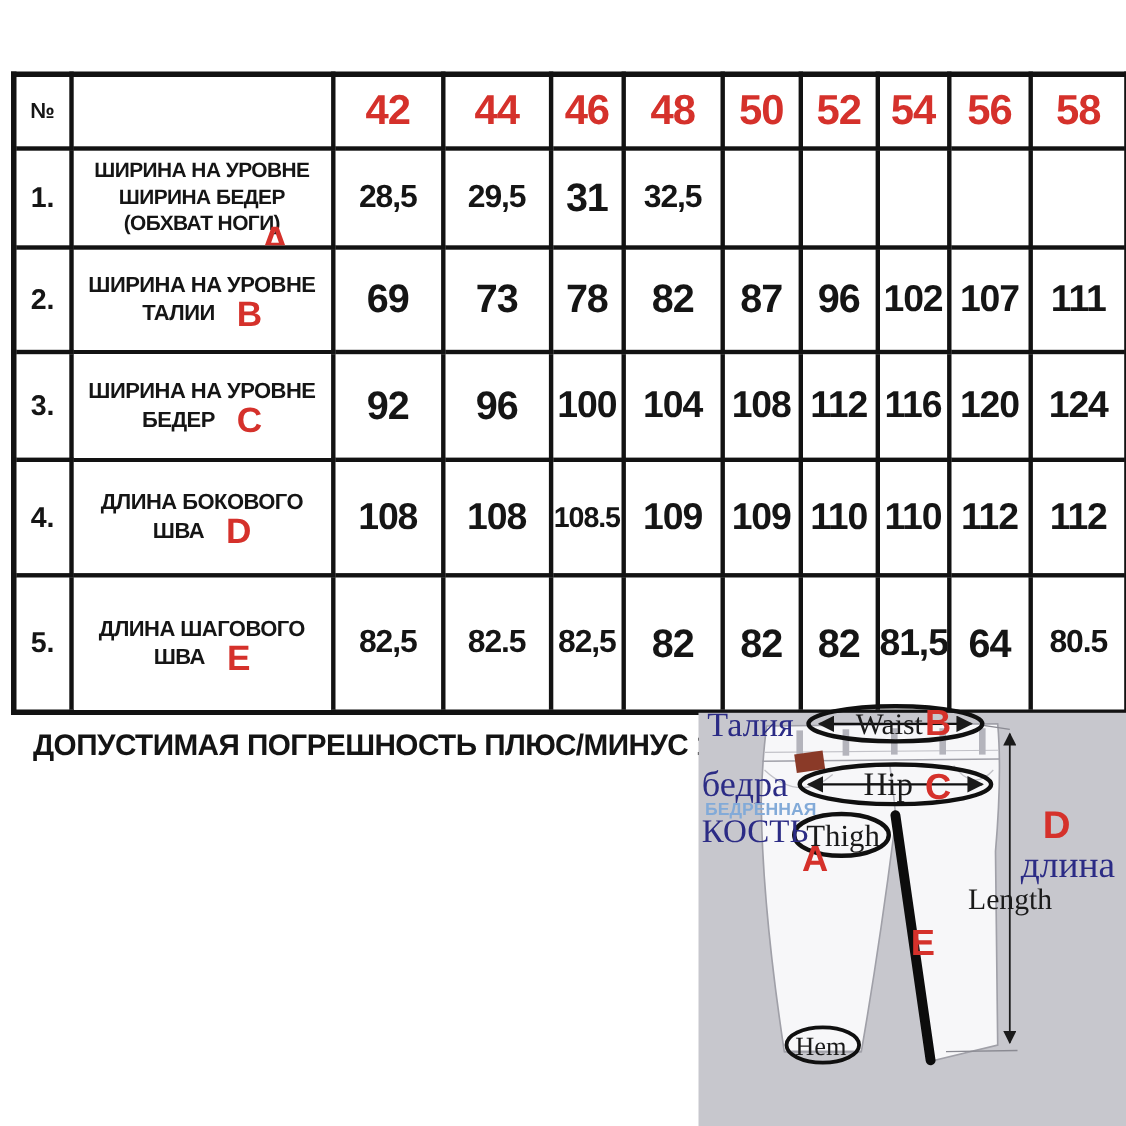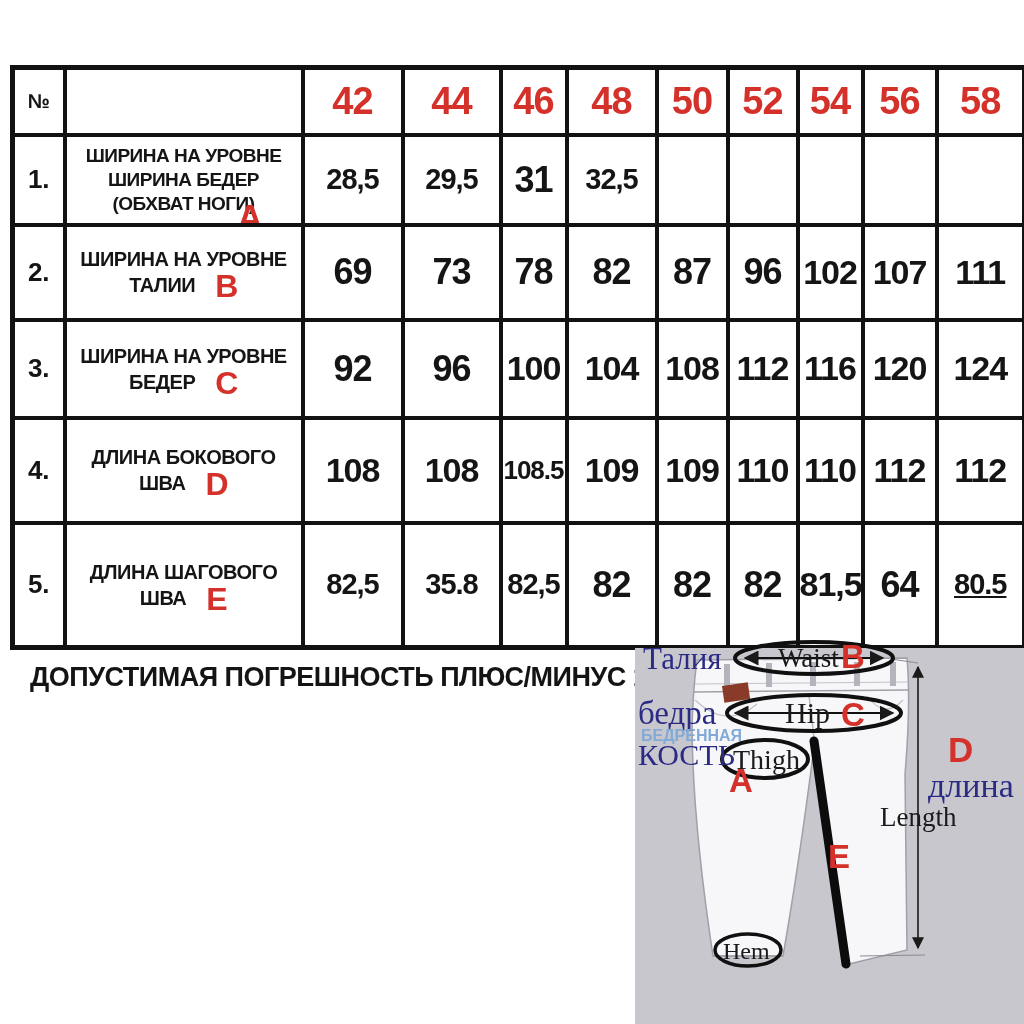--- a/index.html
+++ b/index.html
@@ -148,28 +148,28 @@
 
     <tr class="r5">
       <td class="numcol">5.</td>
       <td class="lbl">
         <div>ДЛИНА ШАГОВОГО</div>
         <div>
           <span>ШВА</span><span class="letter">E</span>
         </div>
       </td>
       <td class="val" style="font-size: 29px;">82,5</td>
-      <td class="val" style="font-size: 29px;">35.8</td>
+      <td class="val" style="font-size: 29px;">82.5</td>
       <td class="val" style="font-size: 29px;">82,5</td>
       <td class="val" style="font-size: 36px;">82</td>
       <td class="val" style="font-size: 36px;">82</td>
       <td class="val" style="font-size: 36px;">82</td>
       <td class="val" style="font-size: 34px; margin-top: 28px;">81,5</td>
       <td class="val" style="font-size: 36px;">64</td>
-      <td class="val" style="font-size: 29px; text-decoration: underline;">80.5</td>
+      <td class="val" style="font-size: 29px;">80.5</td>
     </tr>
   </tbody>
     </table>
 
   <div class="note">ДОПУСТИМАЯ ПОГРЕШНОСТЬ ПЛЮС/МИНУС 1-1,5СМ</div>
 
   <div class="diagram">
     <svg width="389" height="334" viewBox="0 0 389 334">
       <defs>
         <marker id="ah" viewBox="0 0 10 10" refX="9" refY="5" markerWidth="7.5" markerHeight="7.5" orient="auto-start-reverse">

